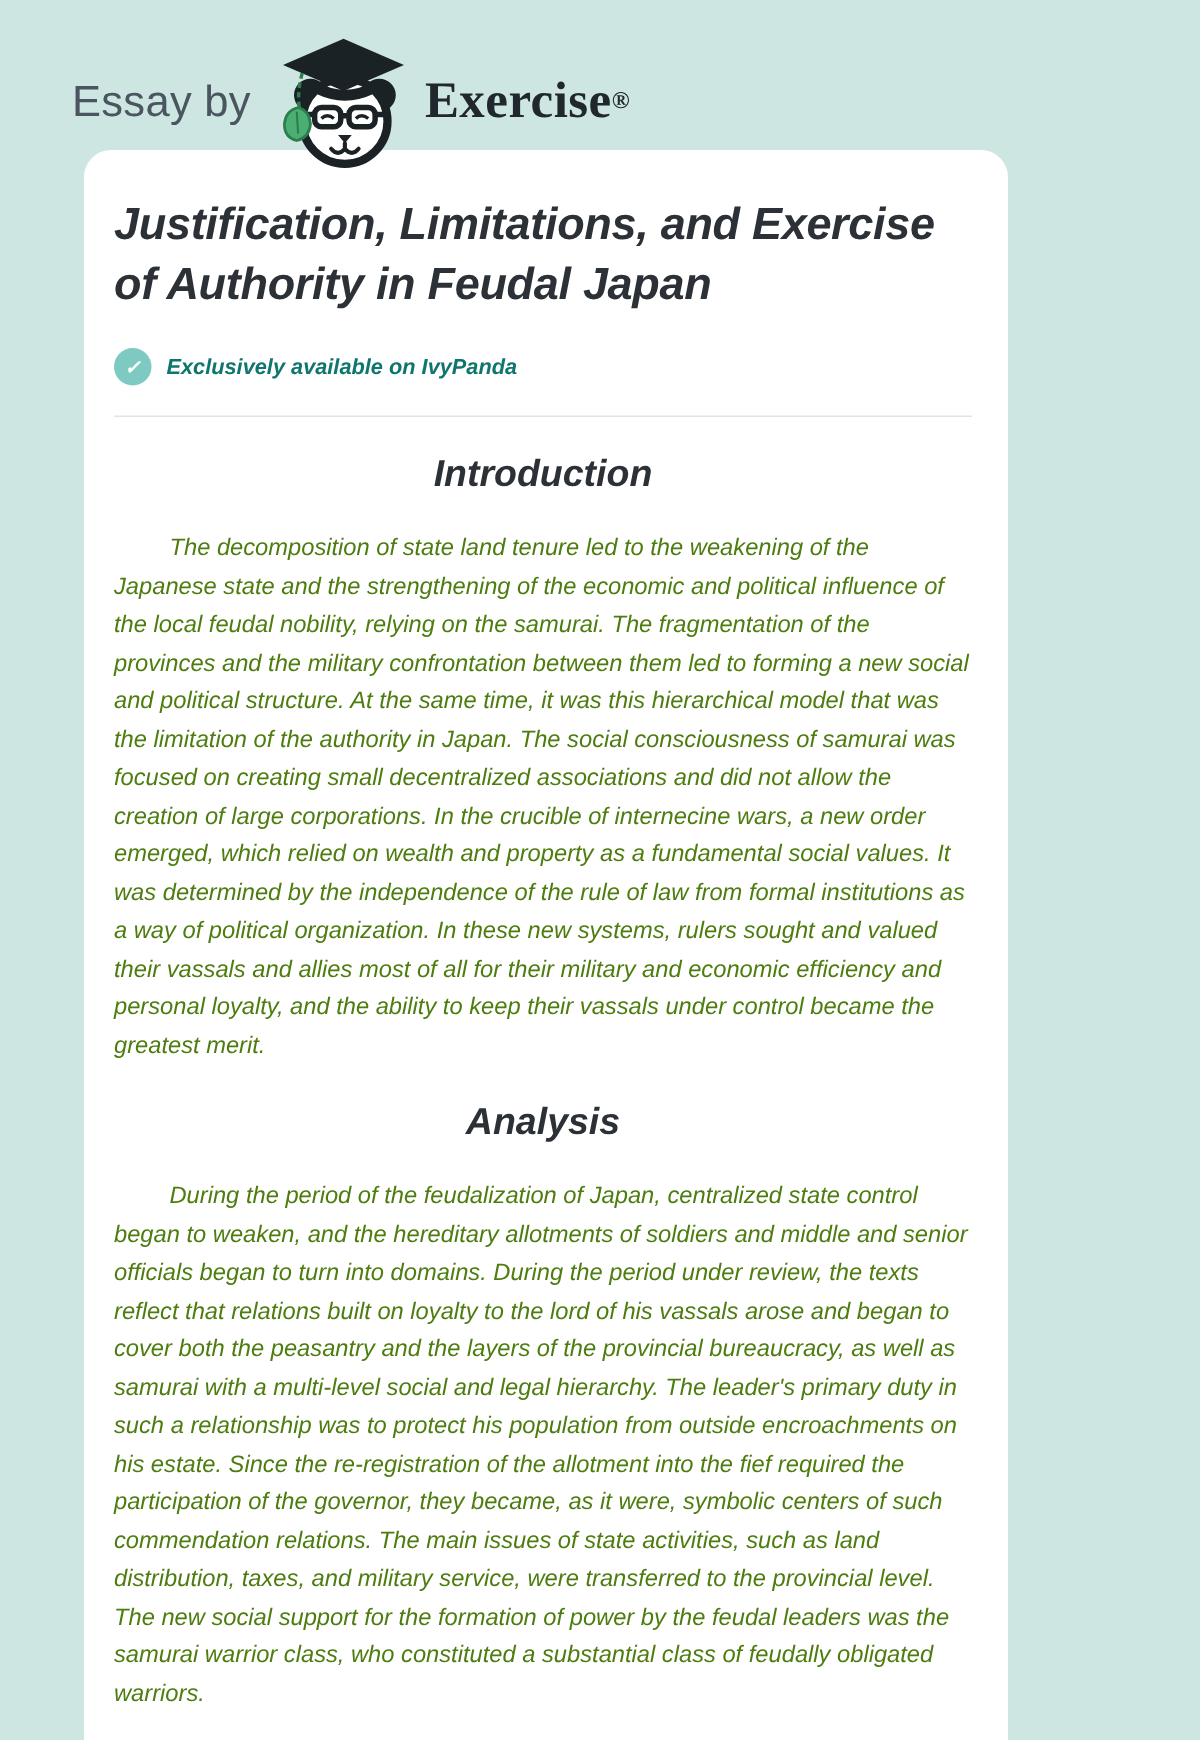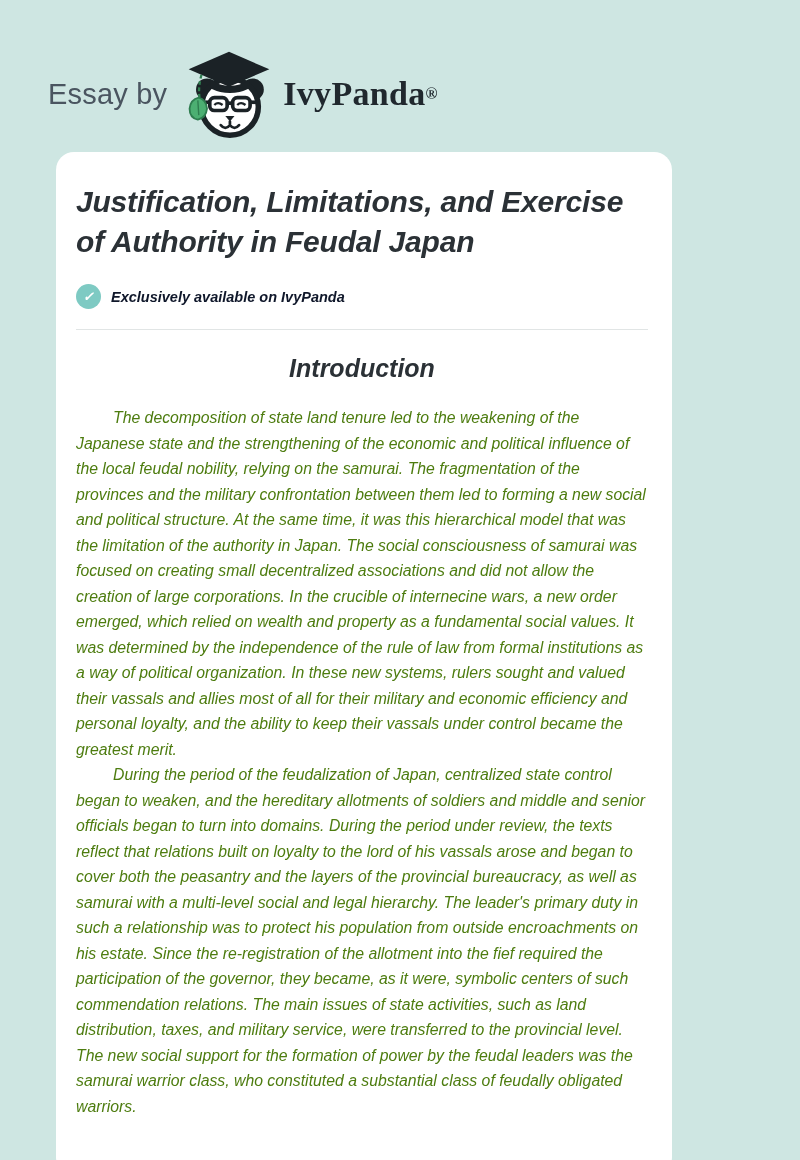--- a/index.html
+++ b/index.html
@@ -8,21 +8,21 @@
     background: #cee6e2;
     font-family: "Liberation Sans", sans-serif;
     overflow: hidden;
   }
 
   
   .page-header {
     display: flex;
     align-items: center;
     padding: 36px 0 0 48px;
-    height: 152px;
+    height: 100px;
   }
   .essay-by {
     font-size: 29px;
     color: #4a5560;
     letter-spacing: 0.2px;
     margin-right: 16px;
   }
   .logo-icon-wrap {
     width: 92px;
     height: 88px;
@@ -80,21 +80,21 @@
     font-weight: 700;
     display: flex;
     align-items: center;
     justify-content: center;
     margin-right: 10px;
     flex: 0 0 auto;
   }
   .availability-text {
     font-size: 14.5px;
     font-weight: 700;
-    color: #0f172a;
+    color: #0f766e;
   }
 
   .divider {
     border: none;
     border-top: 1px solid #e1e5e5;
     margin: 0 0 2px 0;
   }
 
   .section-heading {
     font-size: 25px;
@@ -142,35 +142,36 @@
       <path d="M30 33 q21 12 42 0 l0 9 q-21 10 -42 0 z" fill="#1b2226"></path>
 
       <path d="M20 27 q-4 14 -2 26" fill="none" stroke="#2e7d4f" stroke-width="2.5" stroke-dasharray="4 3"></path>
 
       <path d="M17 52 q-9 2 -10 12 q0 10 9 12 q9 -2 10 -12 q-1 -10 -9 -12 z" fill="#4caf72" stroke="#2e7d4f" stroke-width="2"></path>
       <path d="M16 55 l1 16" stroke="#2e7d4f" stroke-width="1.5"></path>
     </svg>
   </span>
 
   <span>
-    <span class="brand-name">IvyPanda</span><span class="registered">®</span>
+    <span class="brand-name">Exercise</span><span class="registered">®</span>
   </span>
 </header>
 
 <main class="essay-card">
   <h1 class="essay-title">Justification, Limitations, and Exercise of Authority in Feudal Japan</h1>
 
   <div class="availability">
     <span class="check-circle">✓</span>
     <span class="availability-text">Exclusively available on IvyPanda</span>
   </div>
 
   <hr class="divider">
 
   <section>
     <h2 class="section-heading">Introduction</h2>
     <p class="essay-paragraph">The decomposition of state land tenure led to the weakening of the Japanese state and the strengthening of the economic and political influence of the local feudal nobility, relying on the samurai. The fragmentation of the provinces and the military confrontation between them led to forming a new social and political structure. At the same time, it was this hierarchical model that was the limitation of the authority in Japan. The social consciousness of samurai was focused on creating small decentralized associations and did not allow the creation of large corporations. In the crucible of internecine wars, a new order emerged, which relied on wealth and property as a fundamental social values. It was determined by the independence of the rule of law from formal institutions as a way of political organization. In these new systems, rulers sought and valued their vassals and allies most of all for their military and economic efficiency and personal loyalty, and the ability to keep their vassals under control became the greatest merit.</p>
   </section>
 
   <section>
+    <h2 class="section-heading">Analysis</h2>
     <p class="essay-paragraph">During the period of the feudalization of Japan, centralized state control began to weaken, and the hereditary allotments of soldiers and middle and senior officials began to turn into domains. During the period under review, the texts reflect that relations built on loyalty to the lord of his vassals arose and began to cover both the peasantry and the layers of the provincial bureaucracy, as well as samurai with a multi-level social and legal hierarchy. The leader's primary duty in such a relationship was to protect his population from outside encroachments on his estate. Since the re-registration of the allotment into the fief required the participation of the governor, they became, as it were, symbolic centers of such commendation relations. The main issues of state activities, such as land distribution, taxes, and military service, were transferred to the provincial level. The new social support for the formation of power by the feudal leaders was the samurai warrior class, who constituted a substantial class of feudally obligated warriors.</p>
   </section>
 </main>
 
 </body></html>

